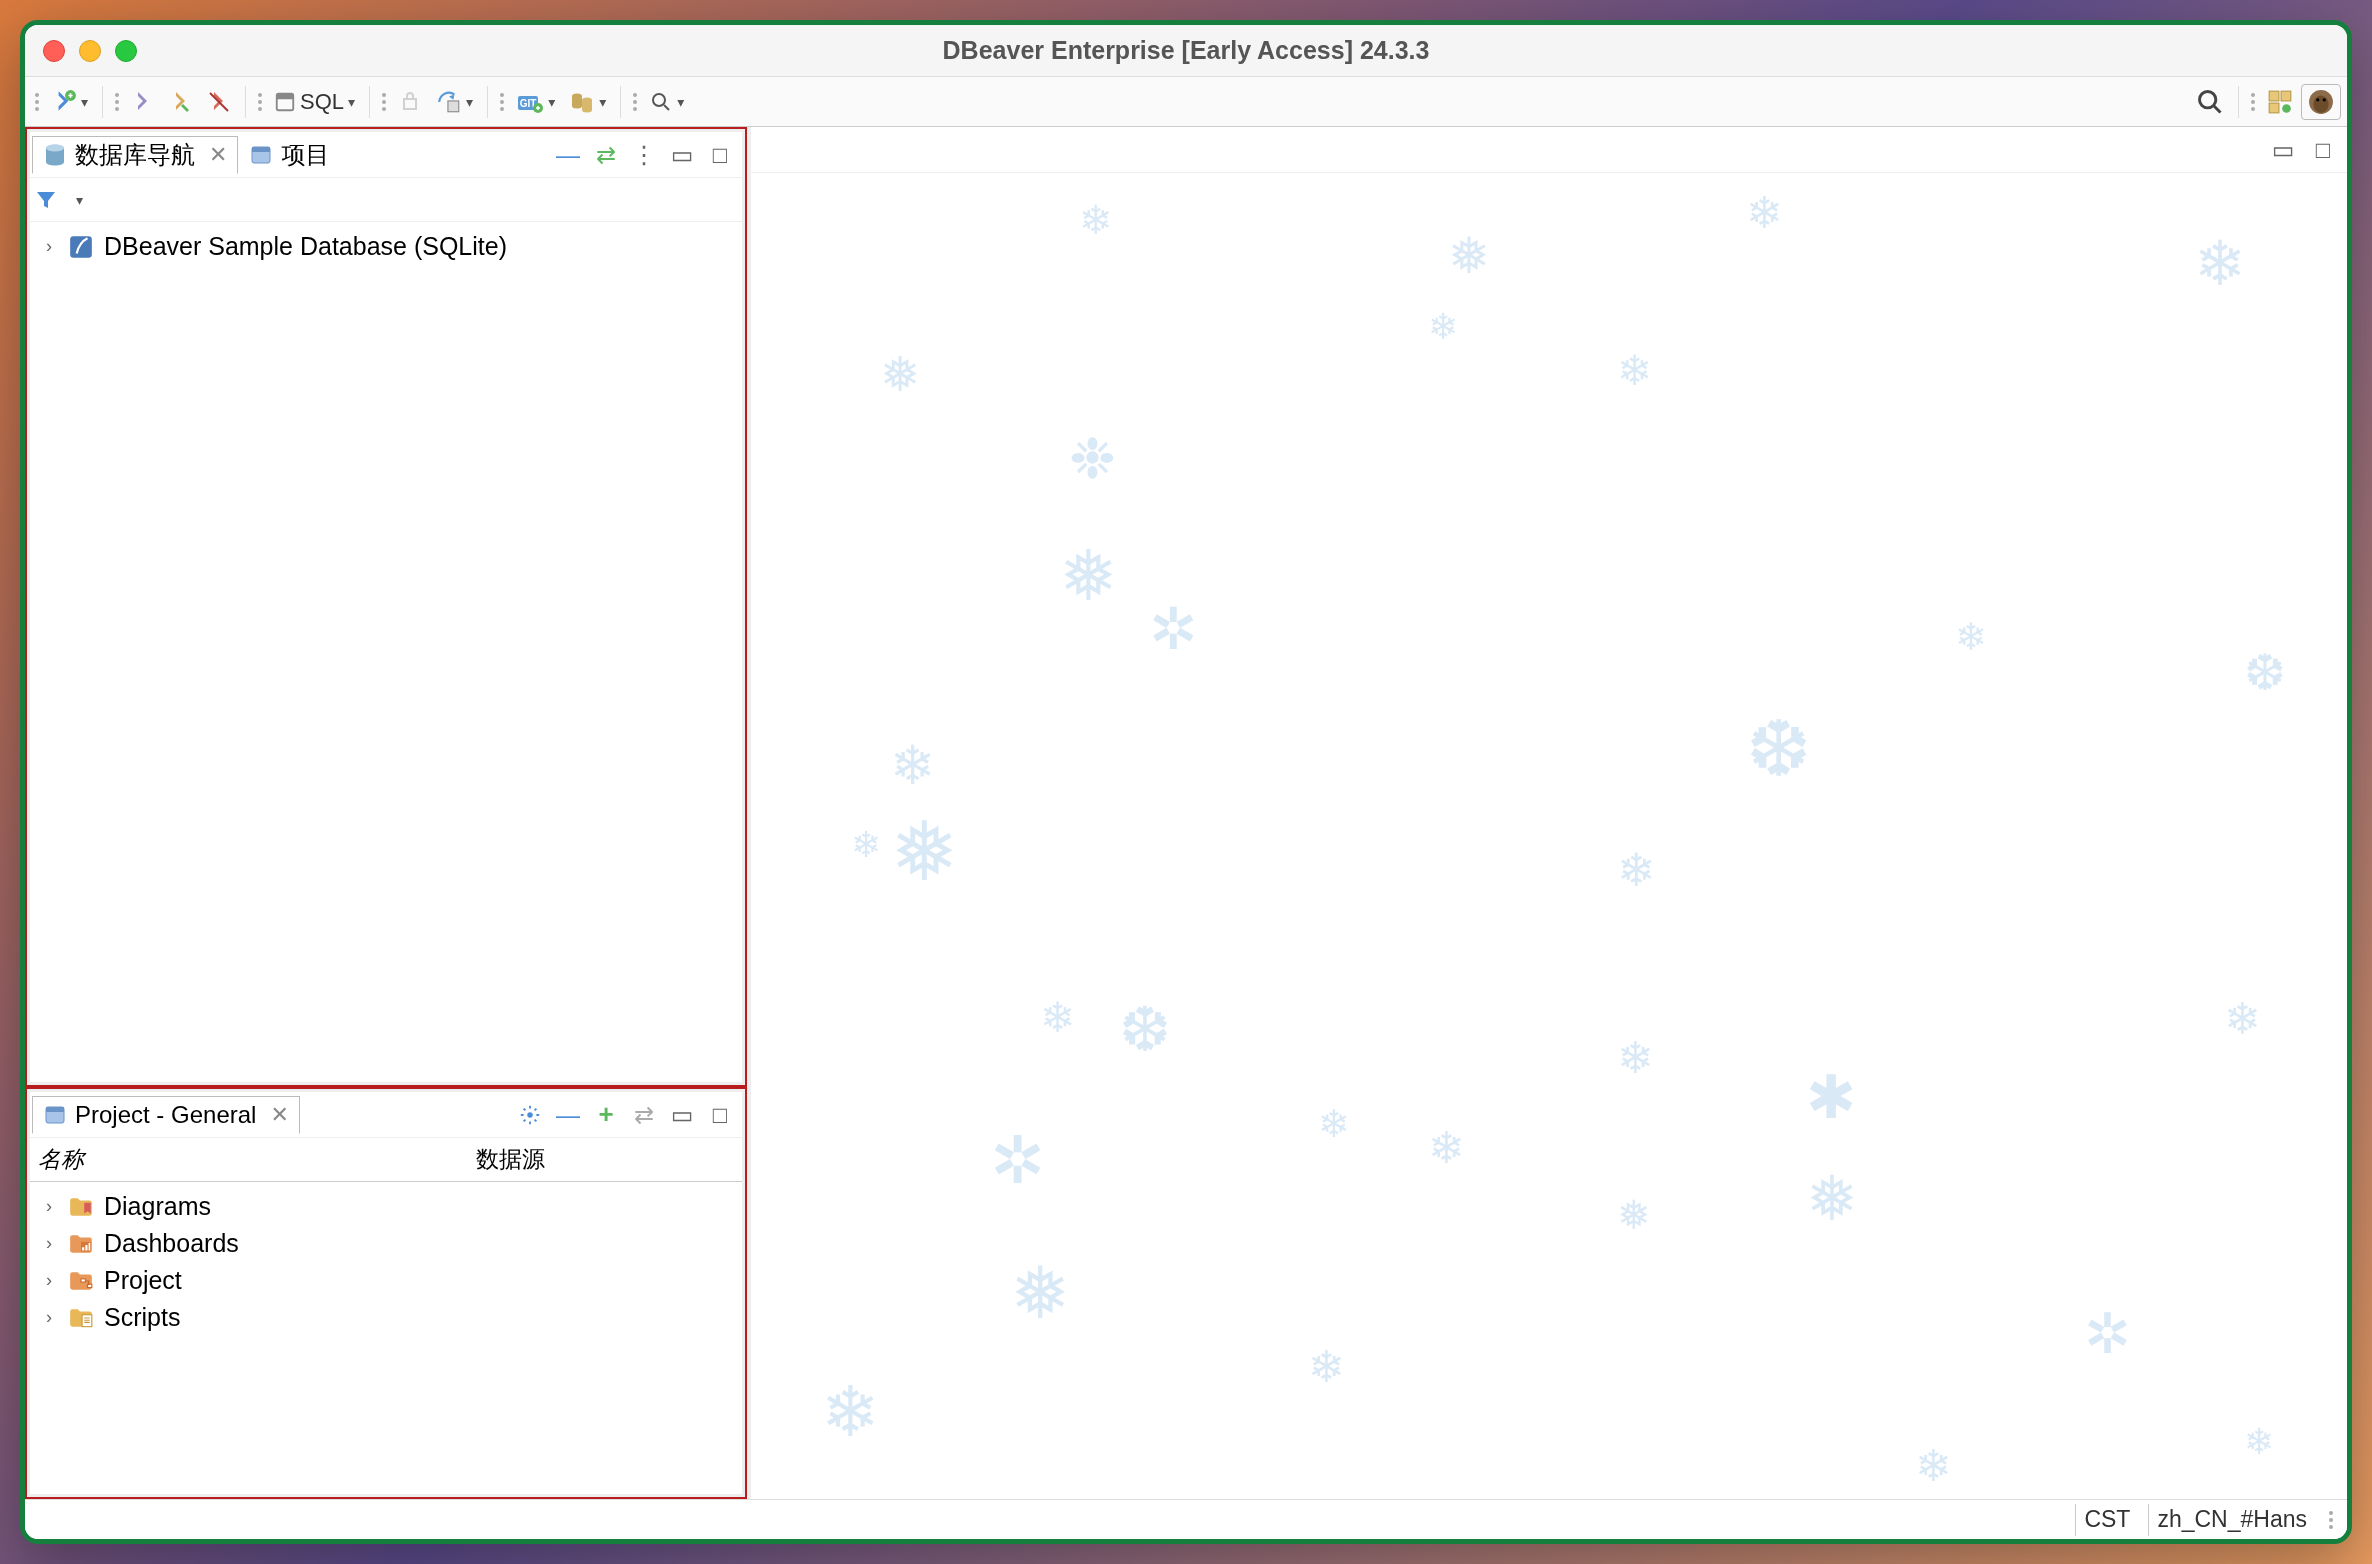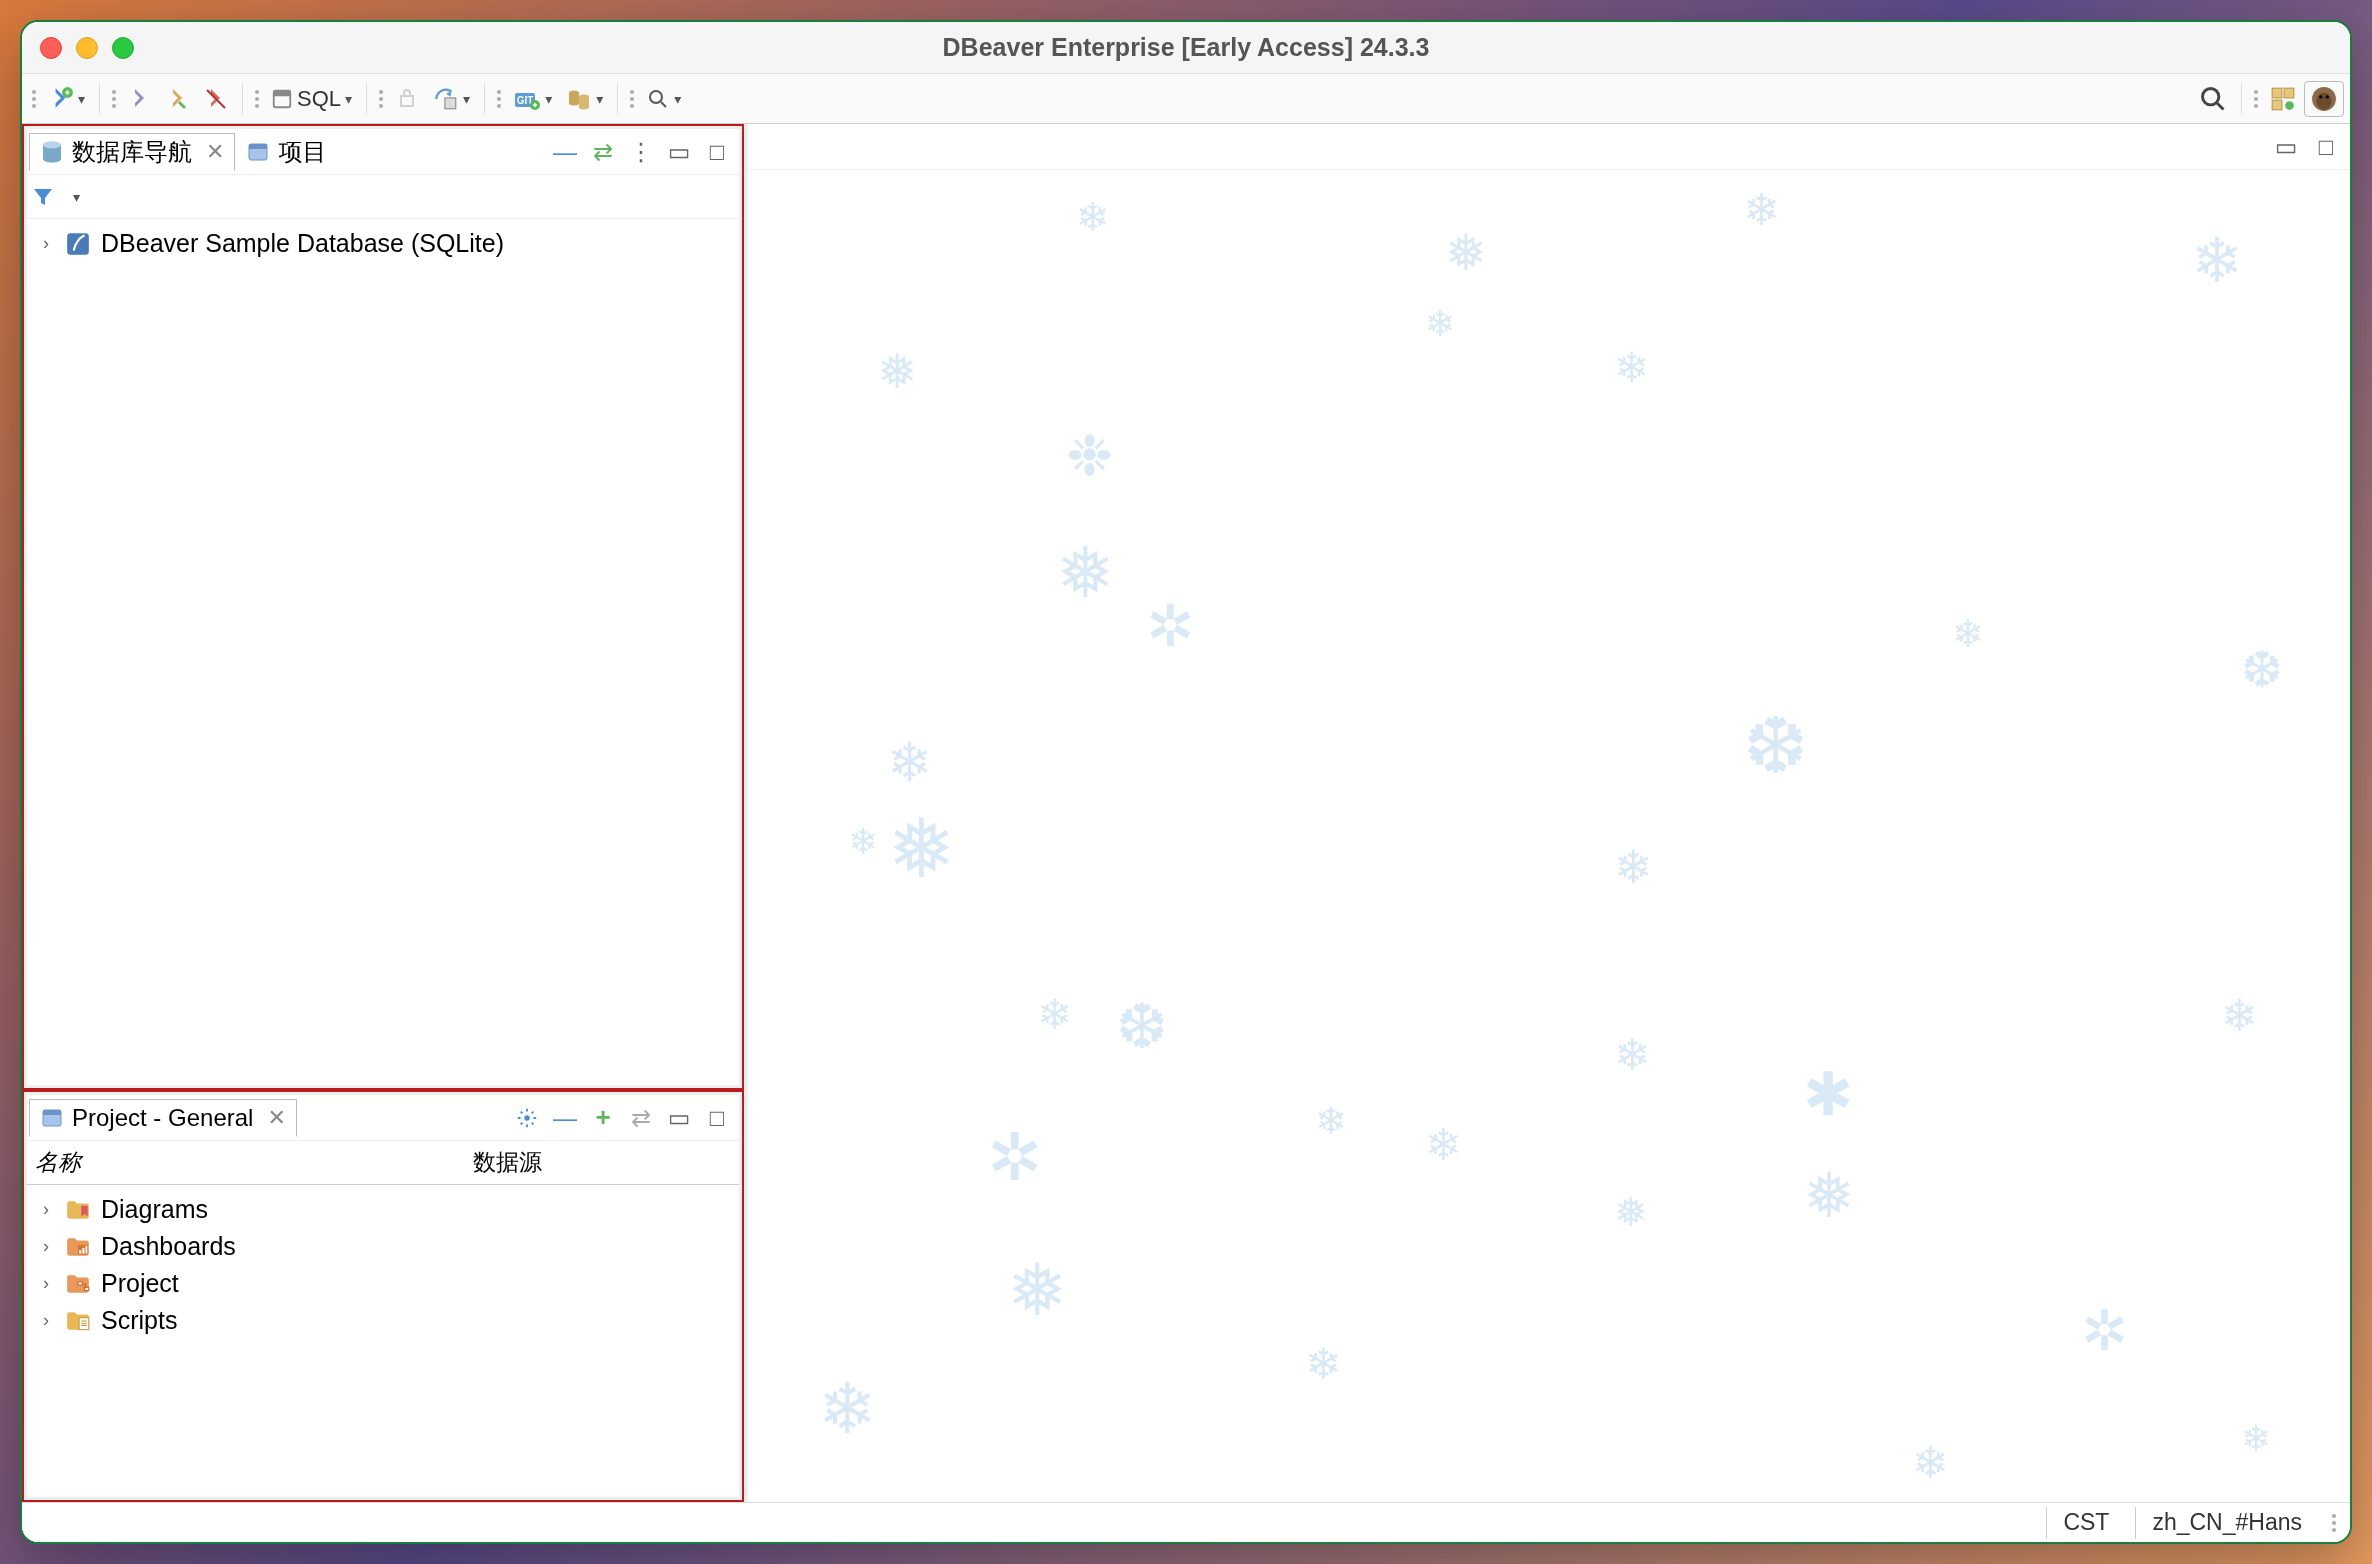--- a/index.html
+++ b/index.html
@@ -13,21 +13,21 @@
 }
 .window {
   width: 2332px;
   height: 1524px;
   background: #fff;
   border-radius: 18px;
   overflow: hidden;
   box-shadow: 0 20px 60px rgba(0,0,0,0.3);
   display: flex;
   flex-direction: column;
-  border: 2px solid #15803d;
+  border: 5px solid #15803d;
 }
 .titlebar {
   height: 52px;
   background: #f5f5f5;
   display: flex;
   align-items: center;
   padding: 0 18px;
   border-bottom: 1px solid #ddd;
   position: relative;
 }
@@ -98,21 +98,21 @@
 .editor {
   flex: 1; position: relative; background: #fff; overflow: hidden;
 }
 .editor-top { height: 46px; border-bottom: 1px solid #eee; display:flex; align-items:center; justify-content:flex-end; padding: 0 10px; gap: 12px; }
 .snow { position: absolute; color: #d2e4f5; opacity: 0.8; }
 .statusbar {
   height: 40px; background: #fff; border-top: 1px solid #ddd;
   display: flex; align-items:center; justify-content:flex-end; padding: 0 10px;
   font-size: 23px; color: #333; gap: 10px;
 }
-.st-cell { border-left: 1px solid #ccc; padding: 0 16px; height: 32px; display:flex; align-items:center; }
+.st-cell { border-left: 1px solid #ccc; padding: 0 8px; height: 32px; display:flex; align-items:center; }
 svg { display: block; }
 .drag-dots { display:inline-flex; flex-direction:column; gap:3px; padding: 0 4px; }
 .drag-dots span { width:4px; height:4px; background:#aaa; border-radius:50%; }
 </style>
 </head>
 <body>
 
 <div class="window">
 
   <div class="titlebar">

